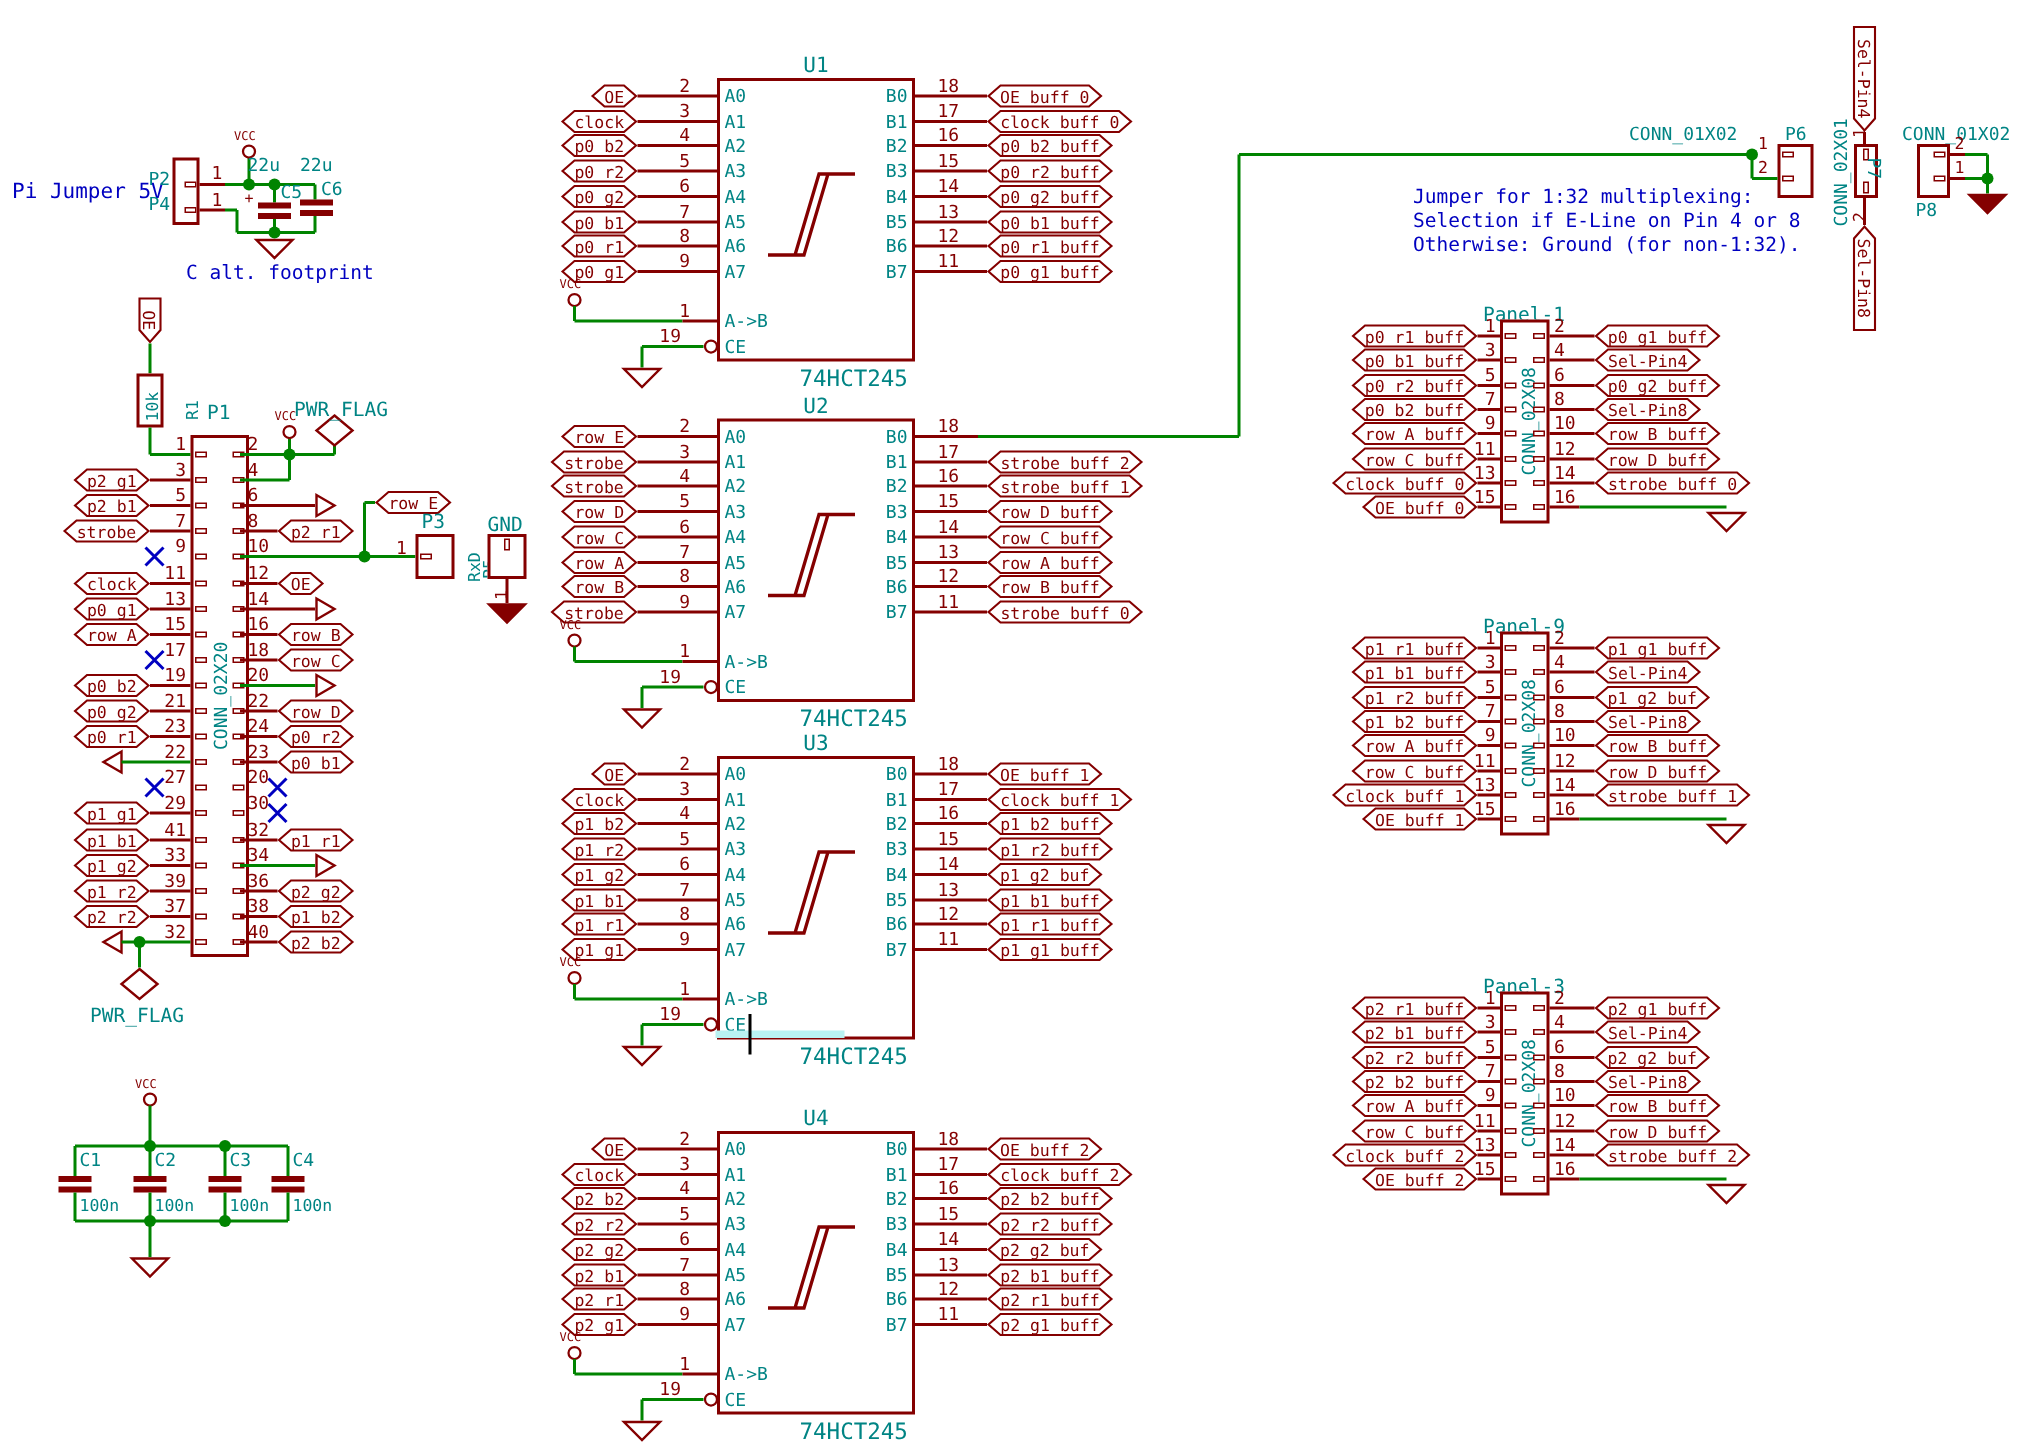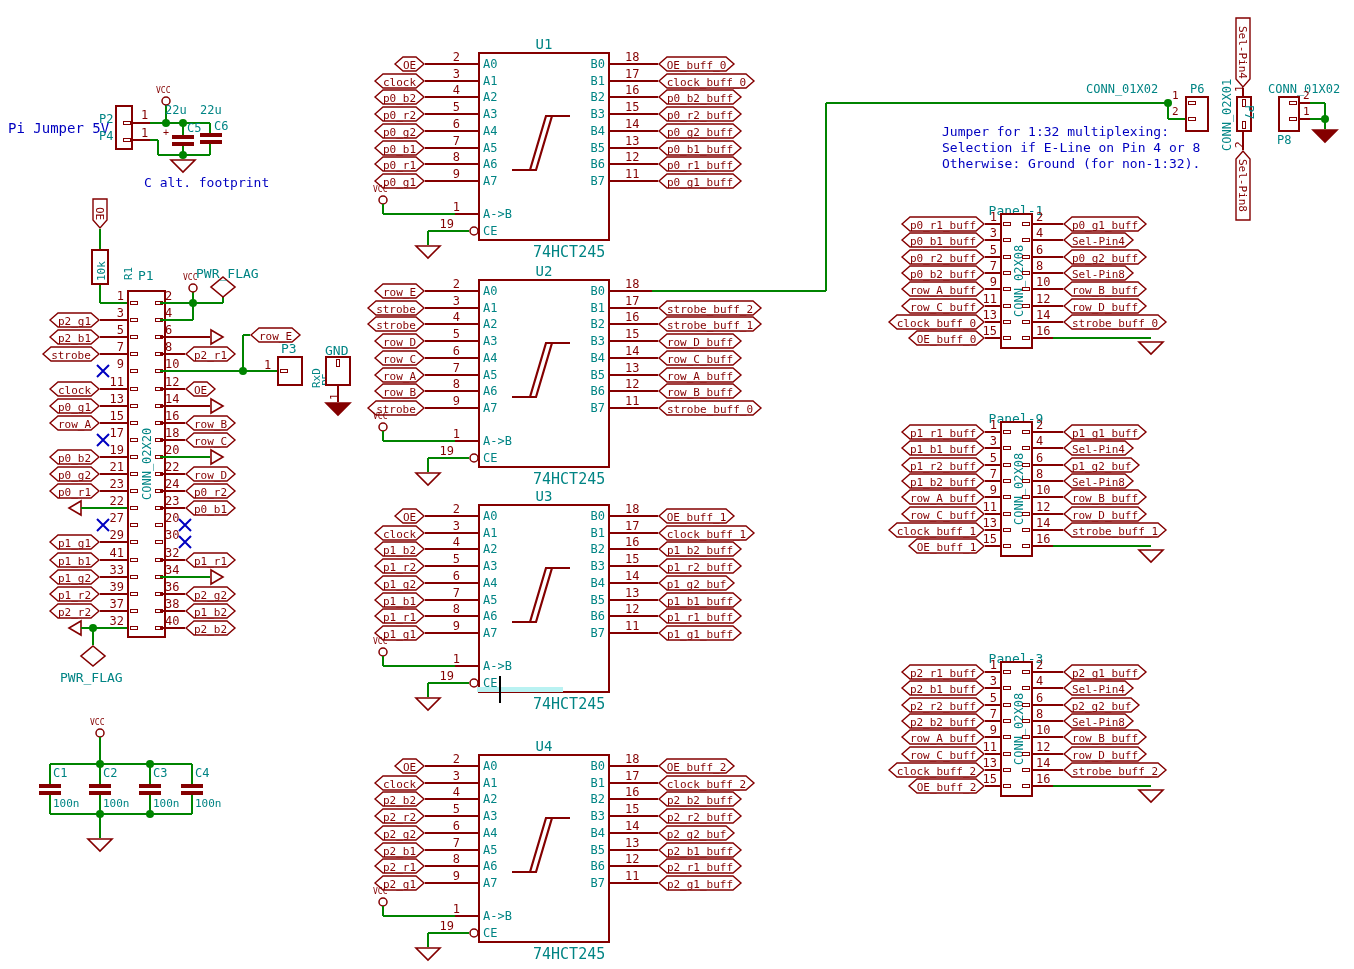--- a/index.html
+++ b/index.html
@@ -1,20 +1,20 @@
 <!DOCTYPE html>
 <html><head>
 <meta charset="utf-8">
 <style>
   html,body{margin:0;padding:0;background:#fff;}
   #canvas{position:relative;width:1354px;height:969px;background:#fff;overflow:hidden;
           font-family:"DejaVu Sans Mono", monospace;}
   .note{position:absolute;color:#0000c0;font-family:"DejaVu Sans Mono", monospace;white-space:nowrap;}
   #note-pipower{left:8px;top:120px;font-size:14px;}
-  #note-calt{left:124px;top:175px;font-size:13px;margin-left:20px;}
+  #note-calt{left:124px;top:175px;font-size:13px;}
   #note-j1{left:942px;top:124px;font-size:13px;}
   #note-j2{left:942px;top:140px;font-size:13px;}
   #note-j3{left:942px;top:156px;font-size:13px;}
 </style>
 </head>
 <body>
 
 <div id="canvas">
   <div class="note" id="note-pipower">Pi Jumper 5V</div>
   <div class="note" id="note-calt">C alt. footprint</div>

